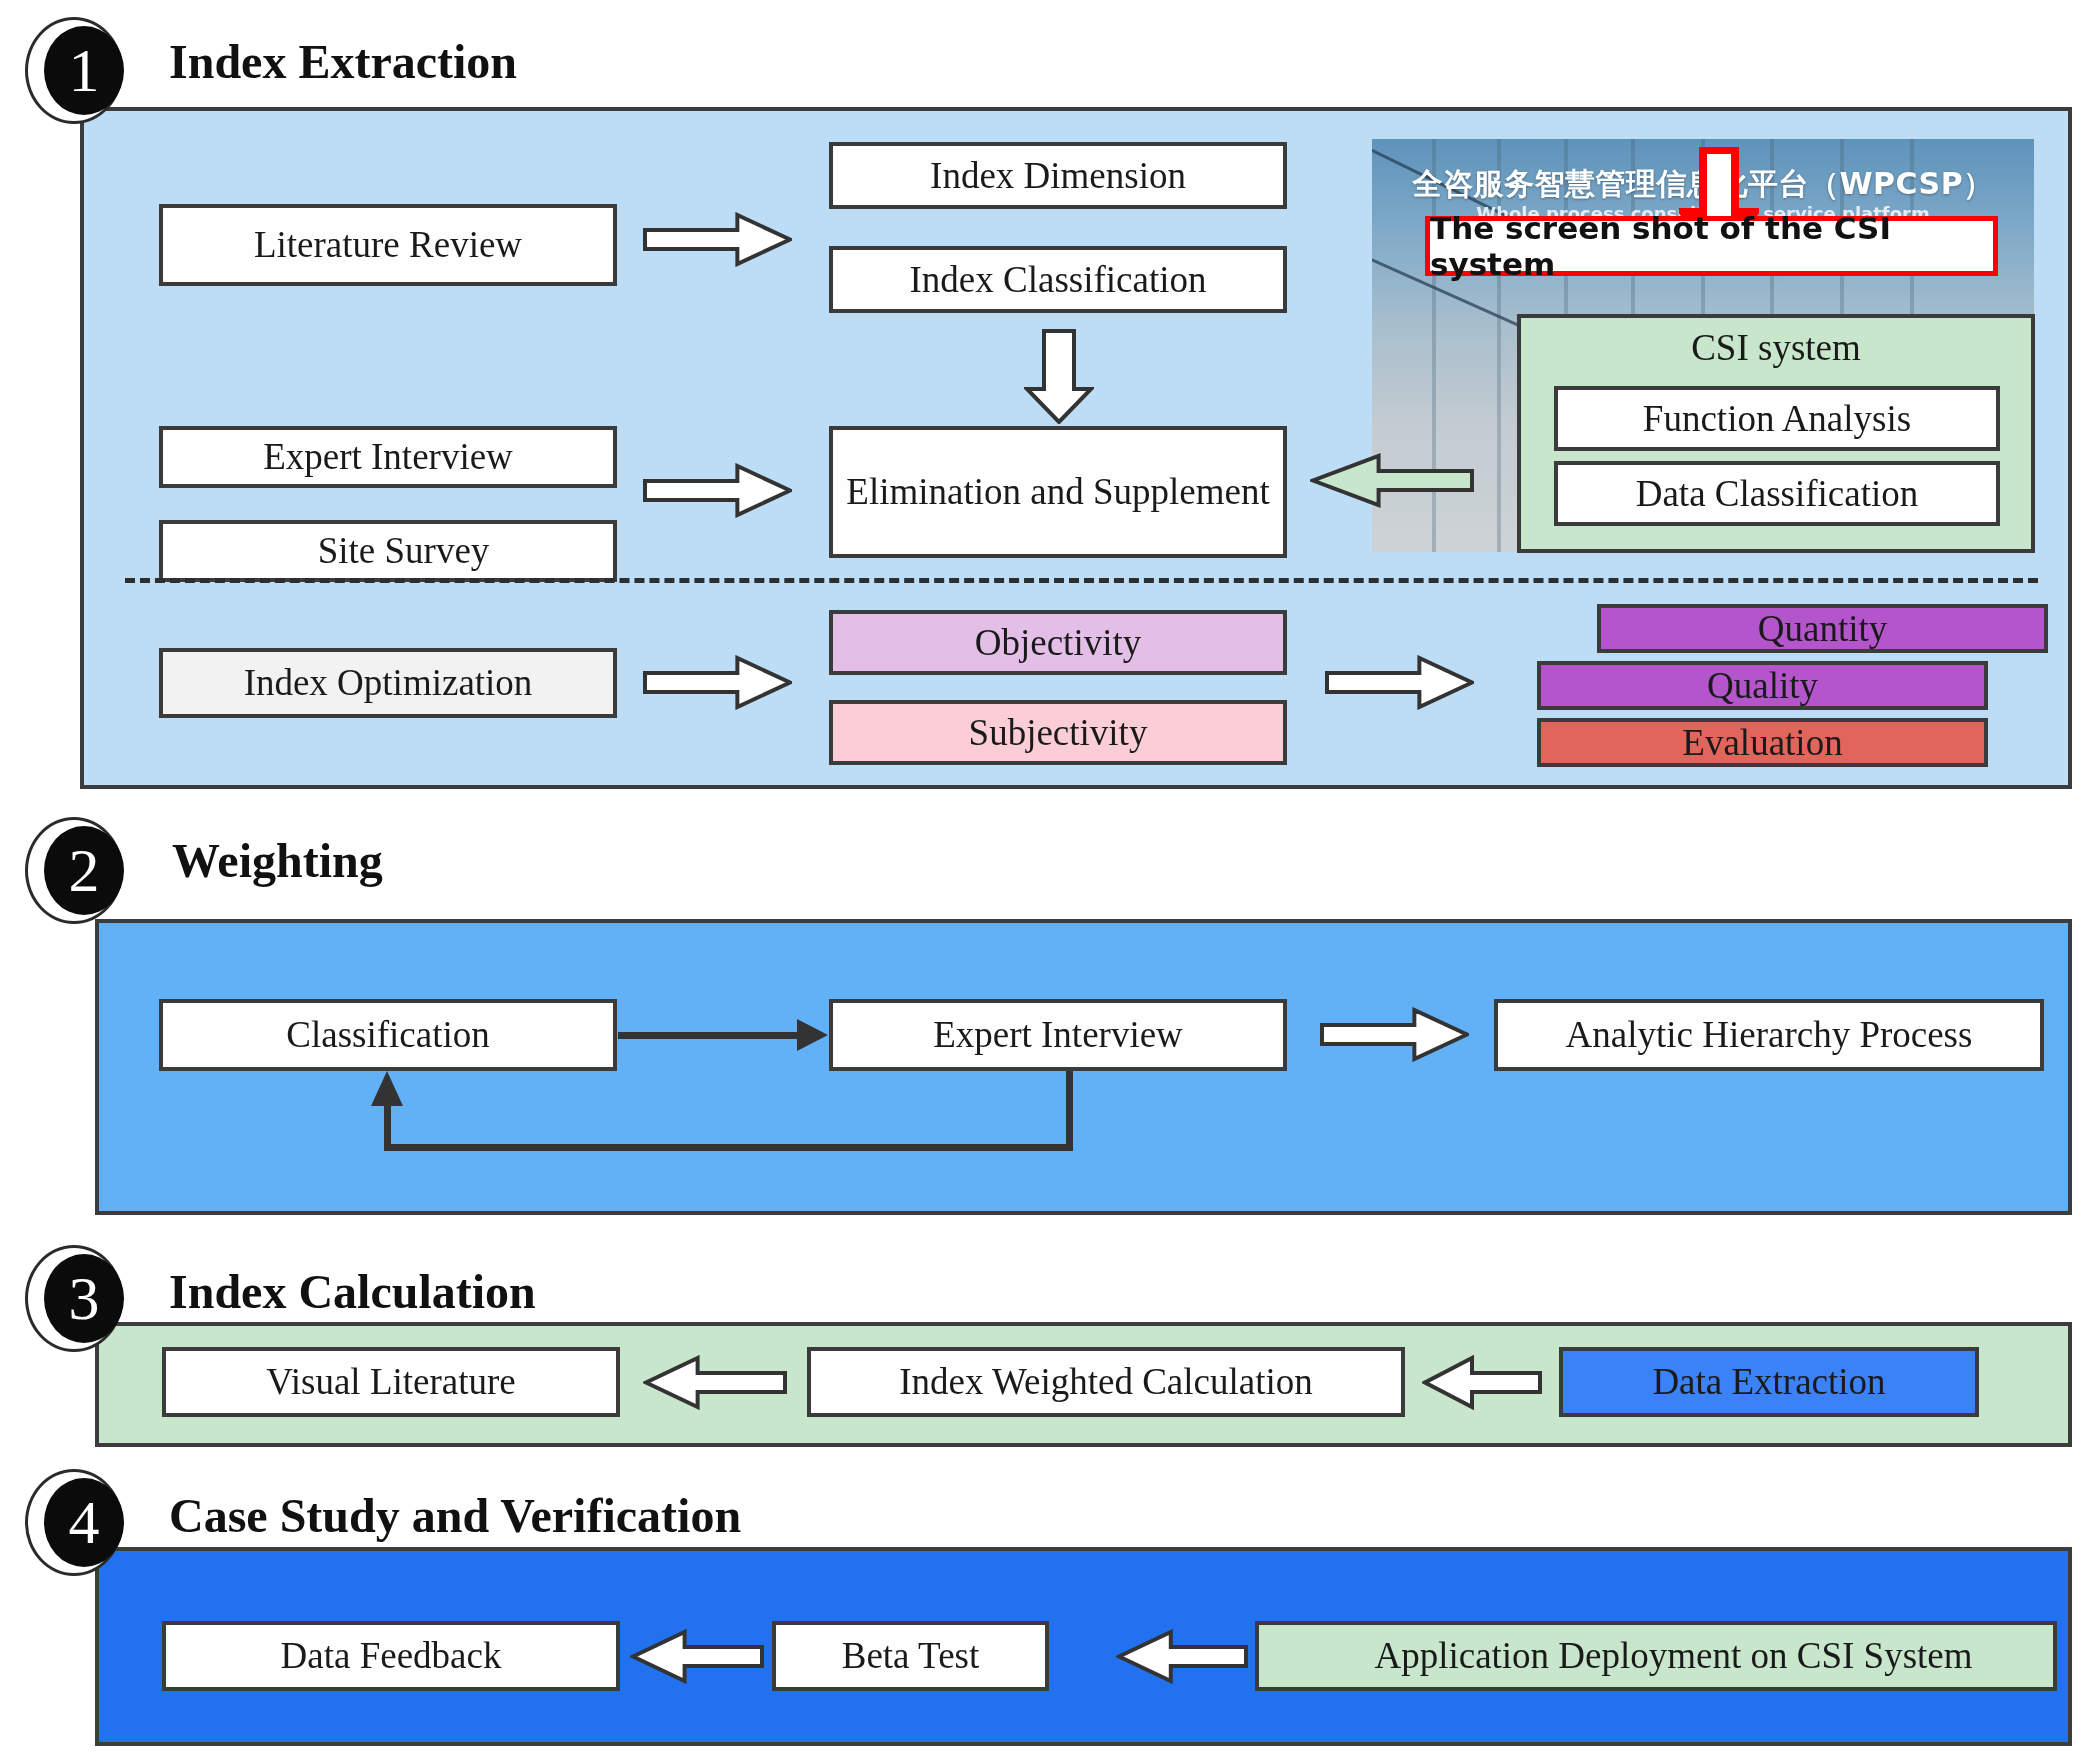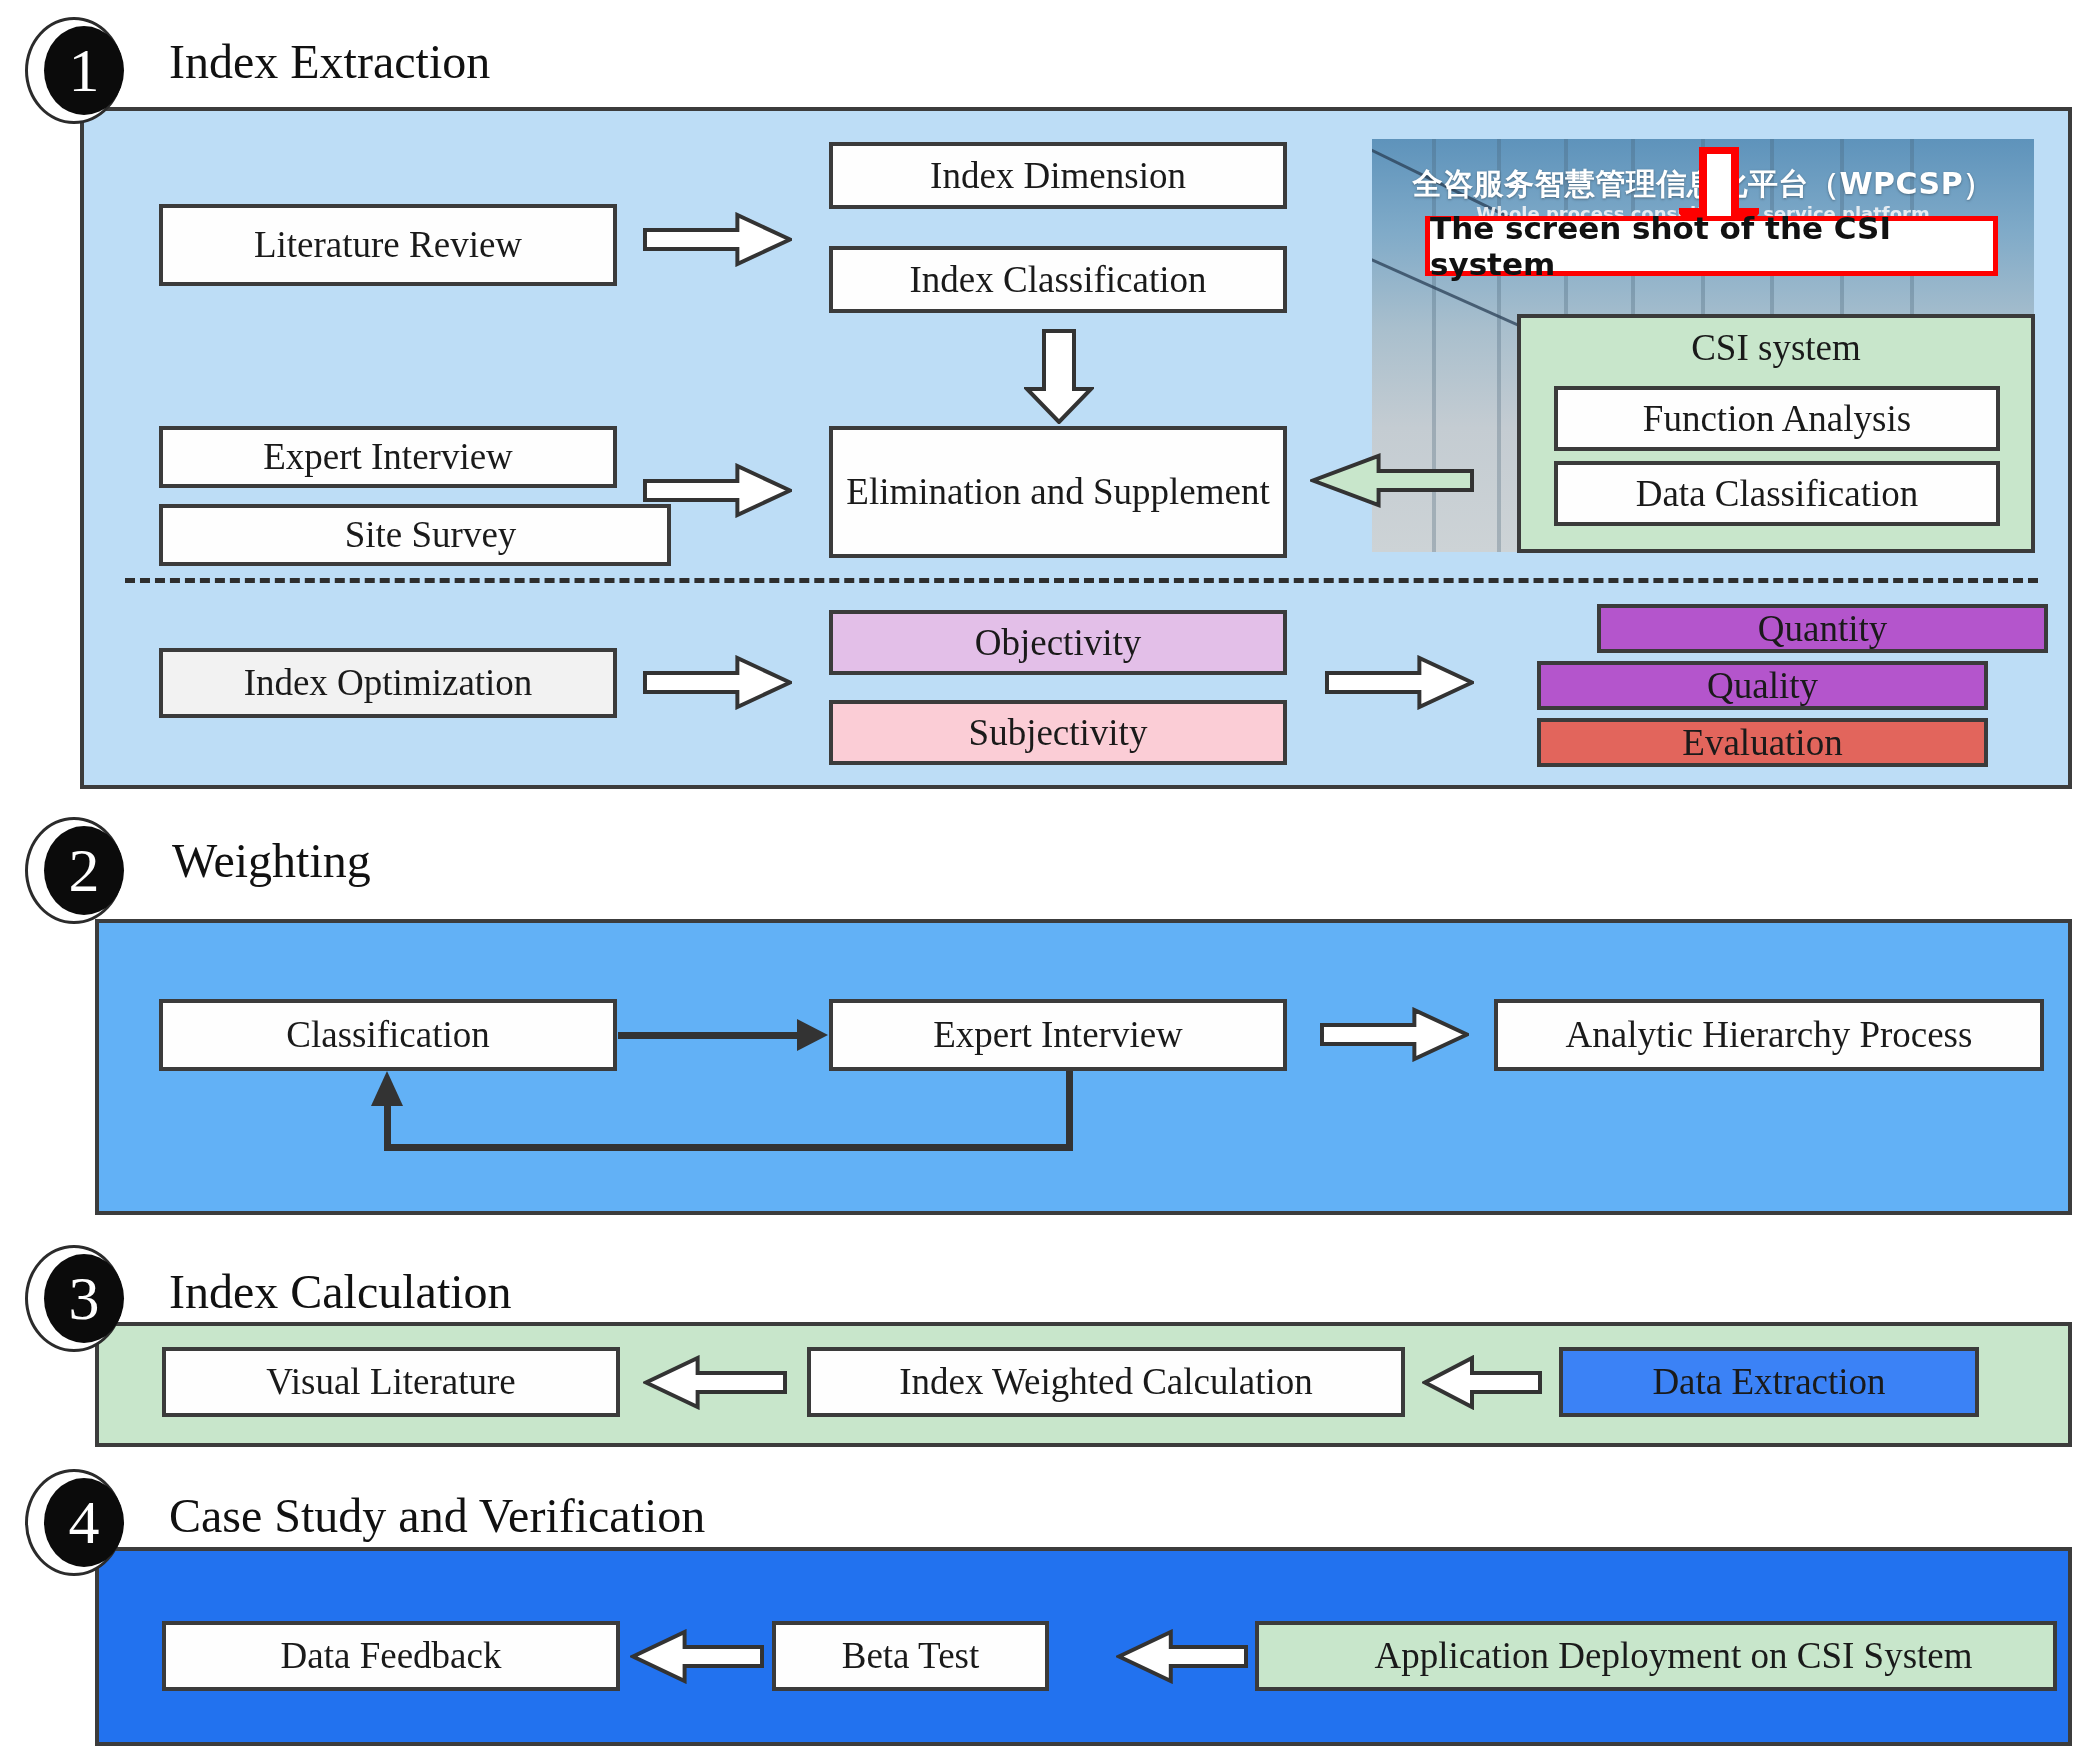--- a/index.html
+++ b/index.html
@@ -5,21 +5,21 @@
   html,body{margin:0;padding:0;background:#ffffff;}
   body{font-family:"Liberation Serif", serif;}
   #stage{position:relative;width:2087px;height:1756px;background:#fff;overflow:hidden;}
 
   
   .panel{position:absolute;border:4.5px solid #3c3c3c;box-sizing:border-box;}
   .badge{position:absolute;width:100px;height:109px;z-index:40;}
   .badge .ring{position:absolute;left:0;top:0;width:98px;height:107px;border:3.5px solid #2b2b2b;border-radius:50%;background:#fff;box-sizing:border-box;}
   .badge .disc{position:absolute;left:19px;top:9px;width:80px;height:89px;border-radius:50%;background:#0b0b0b;
                color:#fff;font-family:"Liberation Serif",serif;font-size:62px;line-height:89px;text-align:center;font-weight:400;}
-  .sec-title{position:absolute;font-family:"Liberation Serif",serif;font-weight:normal;color:#111;
+  .sec-title{position:absolute;font-family:"Liberation Serif",serif;font-weight:bold;color:#111;
              font-size:48px;letter-spacing:0px;white-space:nowrap;z-index:41;}
 
   .nbox{position:absolute;box-sizing:border-box;background:#fefefe;border:4px solid #3b3b3b;
         display:flex;align-items:center;justify-content:center;text-align:center;
         font-family:"Liberation Serif",serif;color:#1a1a1a;font-size:37px;line-height:1.12;padding:0 5px;}
 
   
   .warrow{position:absolute;}
   .warrow svg{display:block;width:100%;height:100%;}
 
@@ -50,21 +50,21 @@
   <div class="panel" style="left:80px;top:107px;width:1992px;height:682px;background:#bdddf6;"></div>
 
   <div class="badge" style="left:25px;top:17.4px;">
     <div class="ring"></div>
     <div class="disc">1</div>
   </div>
   <div class="sec-title" style="left:169px;top:34px;">Index Extraction</div>
 
   <div class="nbox" style="left:159px;top:204px;width:458px;height:82px;">Literature Review</div>
   <div class="nbox" style="left:159px;top:426px;width:458px;height:62px;">Expert Interview</div>
-  <div class="nbox" style="left:159px;top:504px;width:512px;height:62px;padding-left:36px;">Site Survey</div>
+  <div class="nbox" style="left:159px;top:520px;width:458px;height:62px;padding-left:36px;">Site Survey</div>
 
   <div class="warrow" style="left:643px;top:212px;width:149px;height:55px;">
     <svg viewBox="0 0 300 110" preserveAspectRatio="none">
       <polygon points="4,36 190,36 190,6 296,55 190,104 190,74 4,74" fill="#ffffff" stroke="#333333" stroke-width="8" stroke-linejoin="miter"></polygon>
     </svg>
   </div>
 
   <div class="warrow" style="left:643px;top:463px;width:149px;height:55px;">
     <svg viewBox="0 0 300 110" preserveAspectRatio="none">
       <polygon points="4,36 190,36 190,6 296,55 190,104 190,74 4,74" fill="#ffffff" stroke="#333333" stroke-width="8" stroke-linejoin="miter"></polygon>

